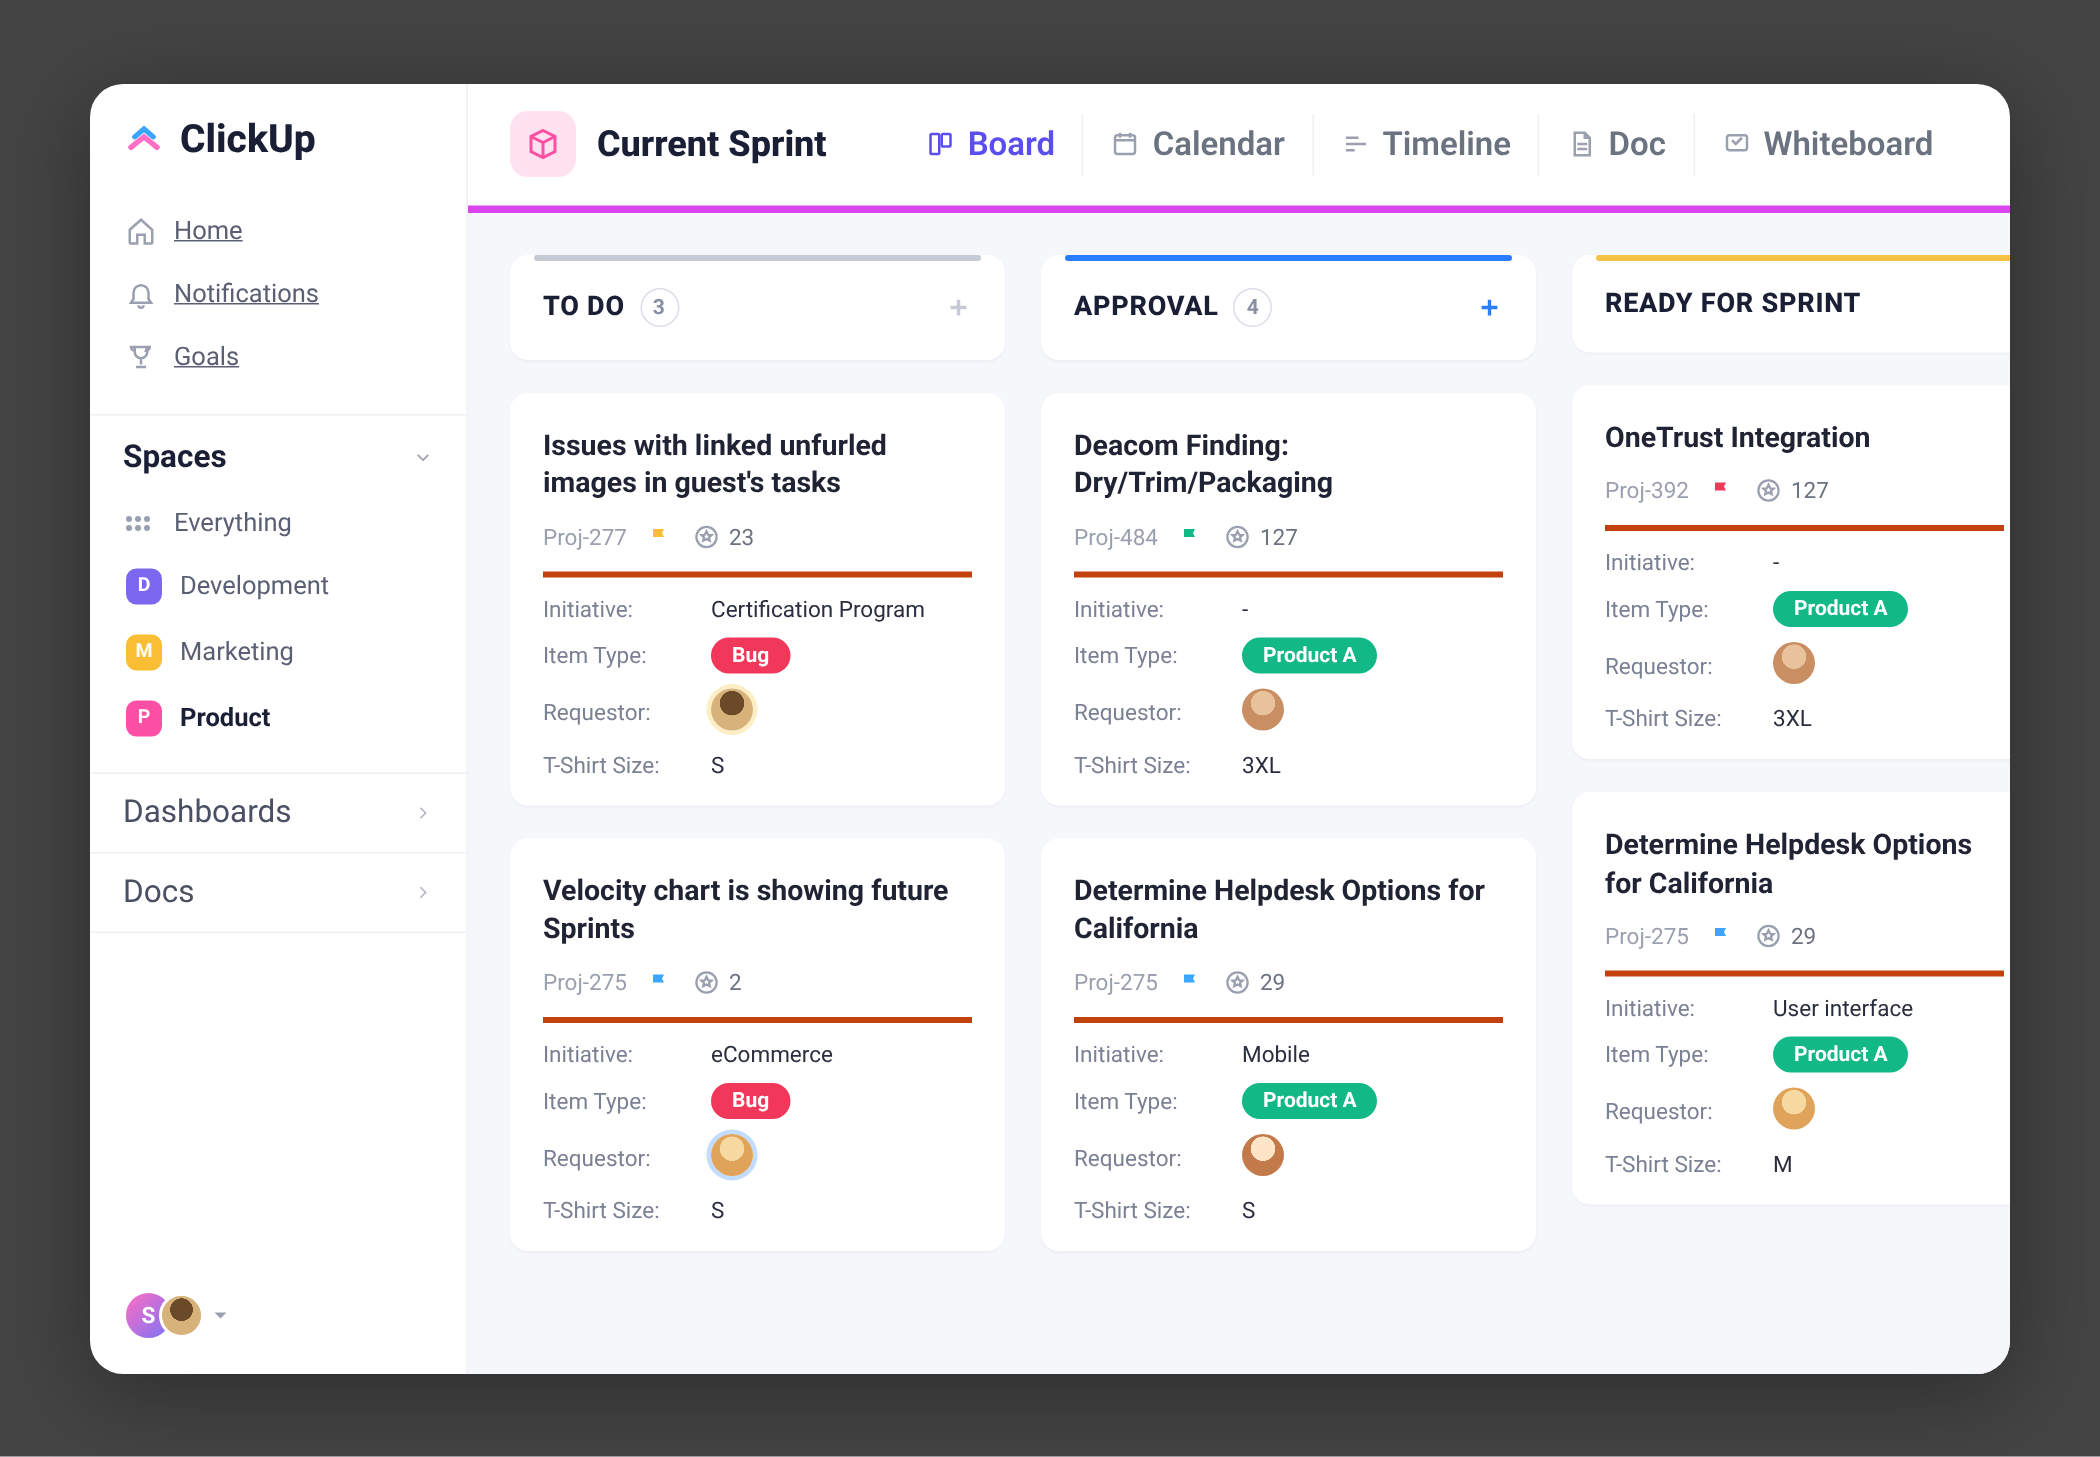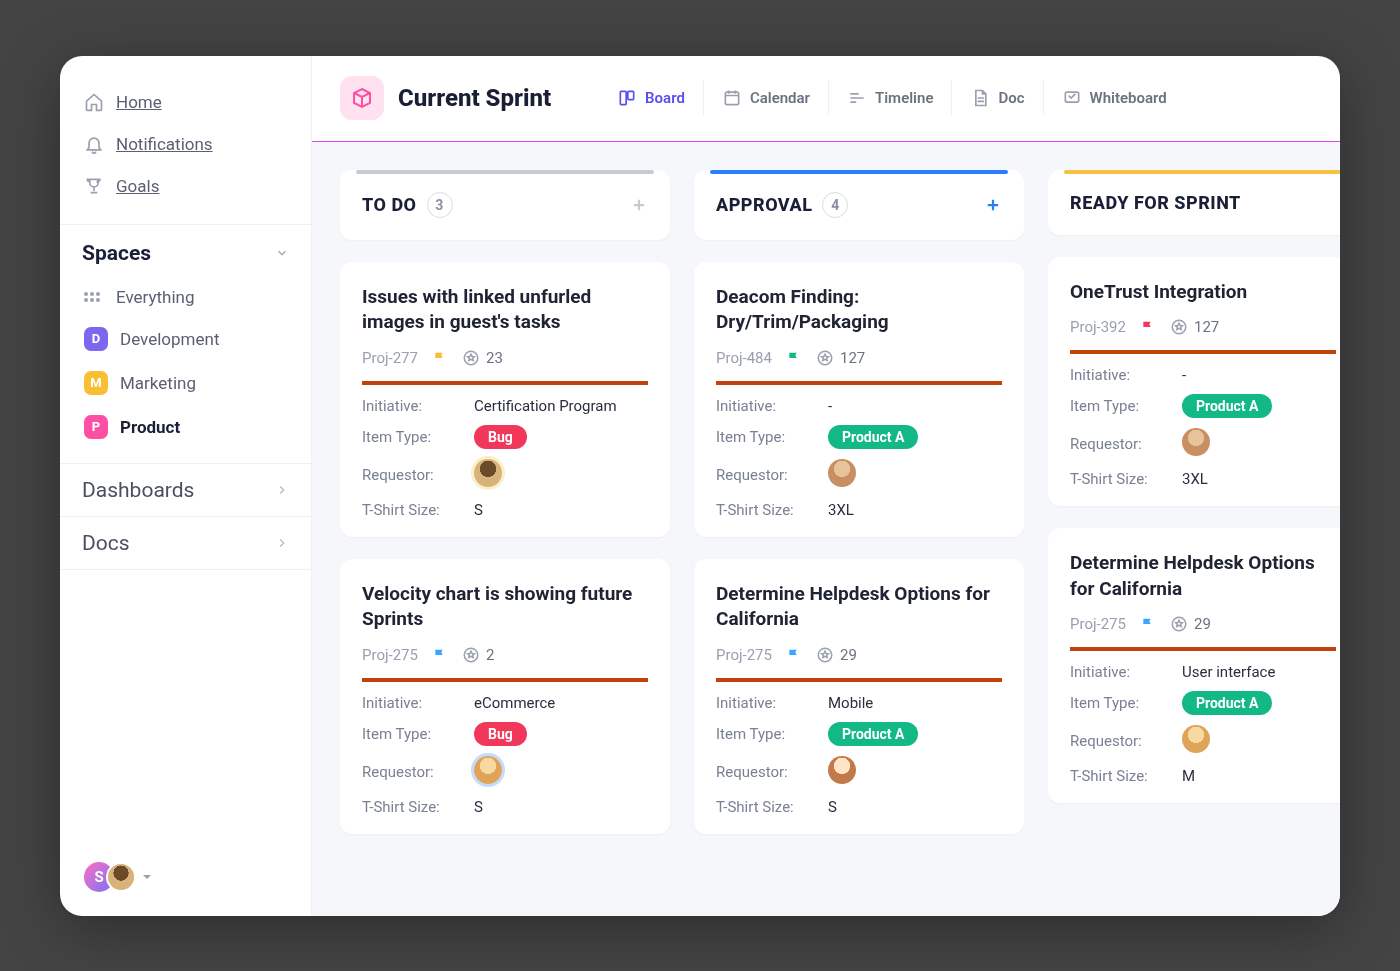--- a/index.html
+++ b/index.html
@@ -78,34 +78,34 @@
     font-weight:700;font-size:15px;color:#fff;border:2px solid #fff;
   }
   .av.grad{background:linear-gradient(135deg,#ff6ec4,#7873f5);}
   .av.small{width:30px;height:30px;margin-left:-10px;background:#f5e6c8;}
   .user-bubble .caret{margin-left:6px;fill:#9aa0af;}
 
   
   .main { flex:1; display:flex; flex-direction:column; min-width:0;}
   .topbar {
     height:86px; display:flex; align-items:center; gap:20px;
-    padding:0 28px; border-bottom:1px solid #d946ef;
+    padding:0 28px; border-bottom:5px solid #d946ef;
   }
   .page-chip {
     display:flex; align-items:center; gap:14px;
     font-weight:800; font-size:24px; color:#1a1f36;
   }
   .page-chip .cube-bg{
     width:44px;height:44px;border-radius:12px;background:#ffe1ef;
     display:flex;align-items:center;justify-content:center;
   }
   .viewtabs { margin-left:28px; display:flex; align-items:center; gap:0; }
   .vt {
     display:flex;align-items:center;gap:8px;
-    padding:8px 18px; color:#6b7280; font-size:15px; font-weight:600;
+    padding:8px 18px; color:#6b7280; font-size:22px; font-weight:600;
     border-left:1px solid #eef0f3; cursor:pointer;
   }
   .vt:first-child{border-left:none;}
   .vt.active{color:#5b4ef0;}
   .vt.active .vtico{stroke:#5b4ef0;}
   .vtico{width:20px;height:20px;stroke:#9aa0af;}
 
   
   .board {
     flex:1; display:flex; gap:24px; padding:28px 0 28px 28px;
@@ -166,20 +166,27 @@
   .avatar-sm.t2{background:radial-gradient(circle at 50% 35%,#e7c29b 35%,#c98f62 36%);}
   .avatar-sm.t3{background:radial-gradient(circle at 50% 35%,#f5d9a0 35%,#e0a35a 36%);}
   .avatar-sm.t4{background:radial-gradient(circle at 50% 35%,#ffe4c7 35%,#c27a4a 36%);}
 </style>
 </head>
 <body>
 
 <div class="app-frame">
 
   <aside class="sidebar">
+    <div class="brand">
+      <svg class="logo-mark" viewBox="0 0 32 32">
+        <path d="M6 22 L16 14 L26 22" fill="none" stroke="#ff6ec4" stroke-width="4" stroke-linecap="round"></path>
+        <path d="M9 14 L16 8 L23 14" fill="none" stroke="#3aa6ff" stroke-width="4" stroke-linecap="round"></path>
+      </svg>
+      <span>ClickUp</span>
+    </div>
 
     <nav class="nav-primary">
       <div class="nav-item">
         <svg class="ico" viewBox="0 0 24 24" fill="none" stroke-width="2">
             <path d="M3 11l9-8 9 8v10a1 1 0 0 1-1 1h-5v-7h-6v7H4a1 1 0 0 1-1-1z"></path>
           </svg>
         <span>Home</span>
       </div>
       <div class="nav-item">
         <svg class="ico" viewBox="0 0 24 24" fill="none" stroke-width="2">

